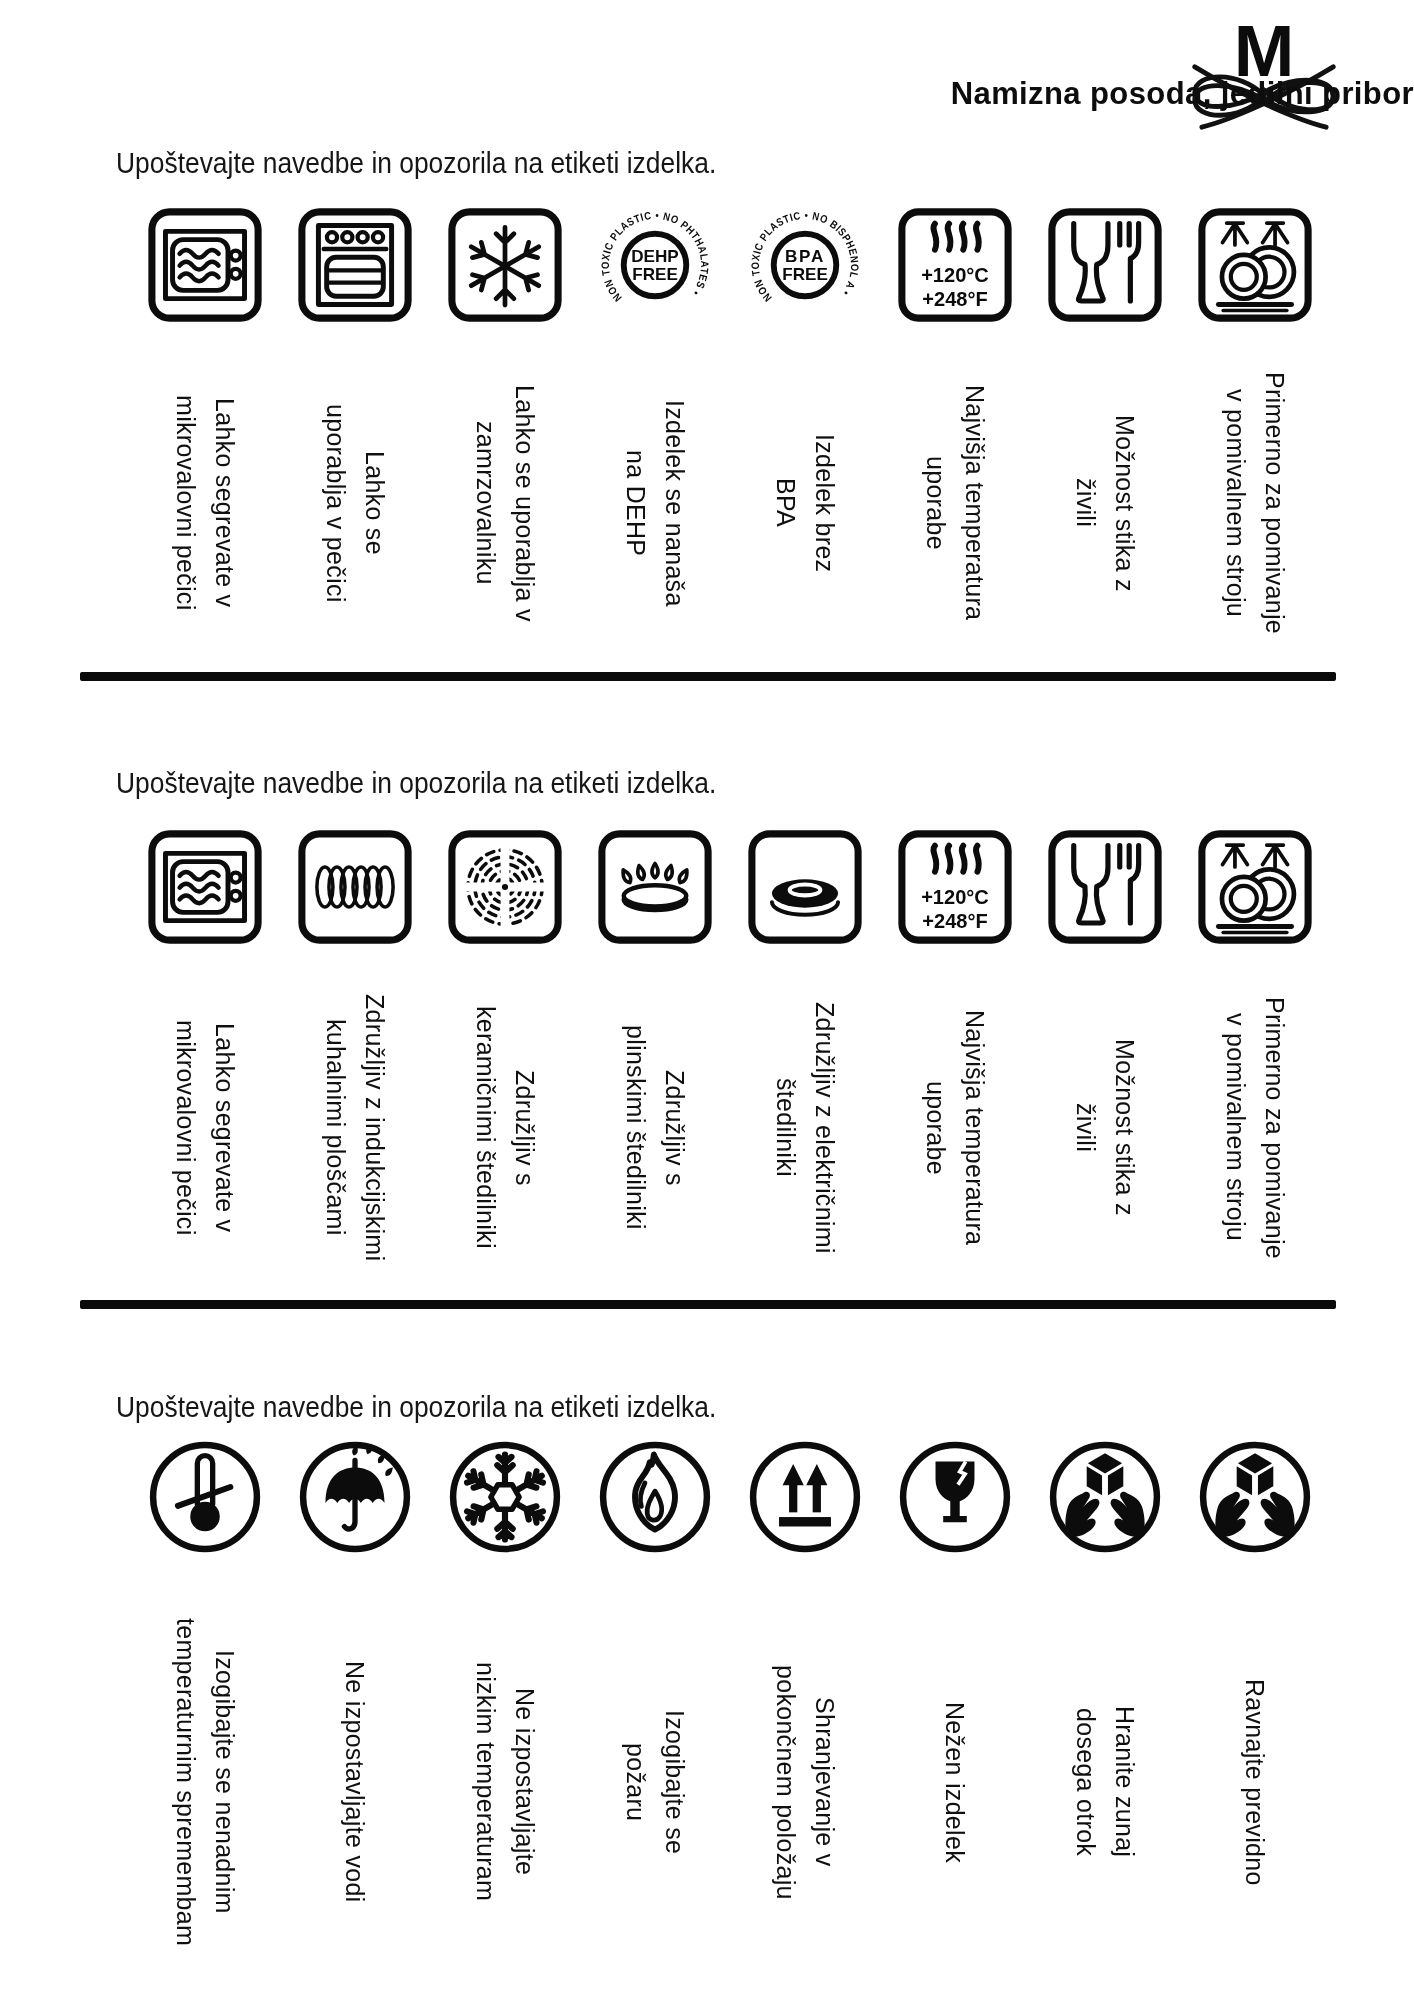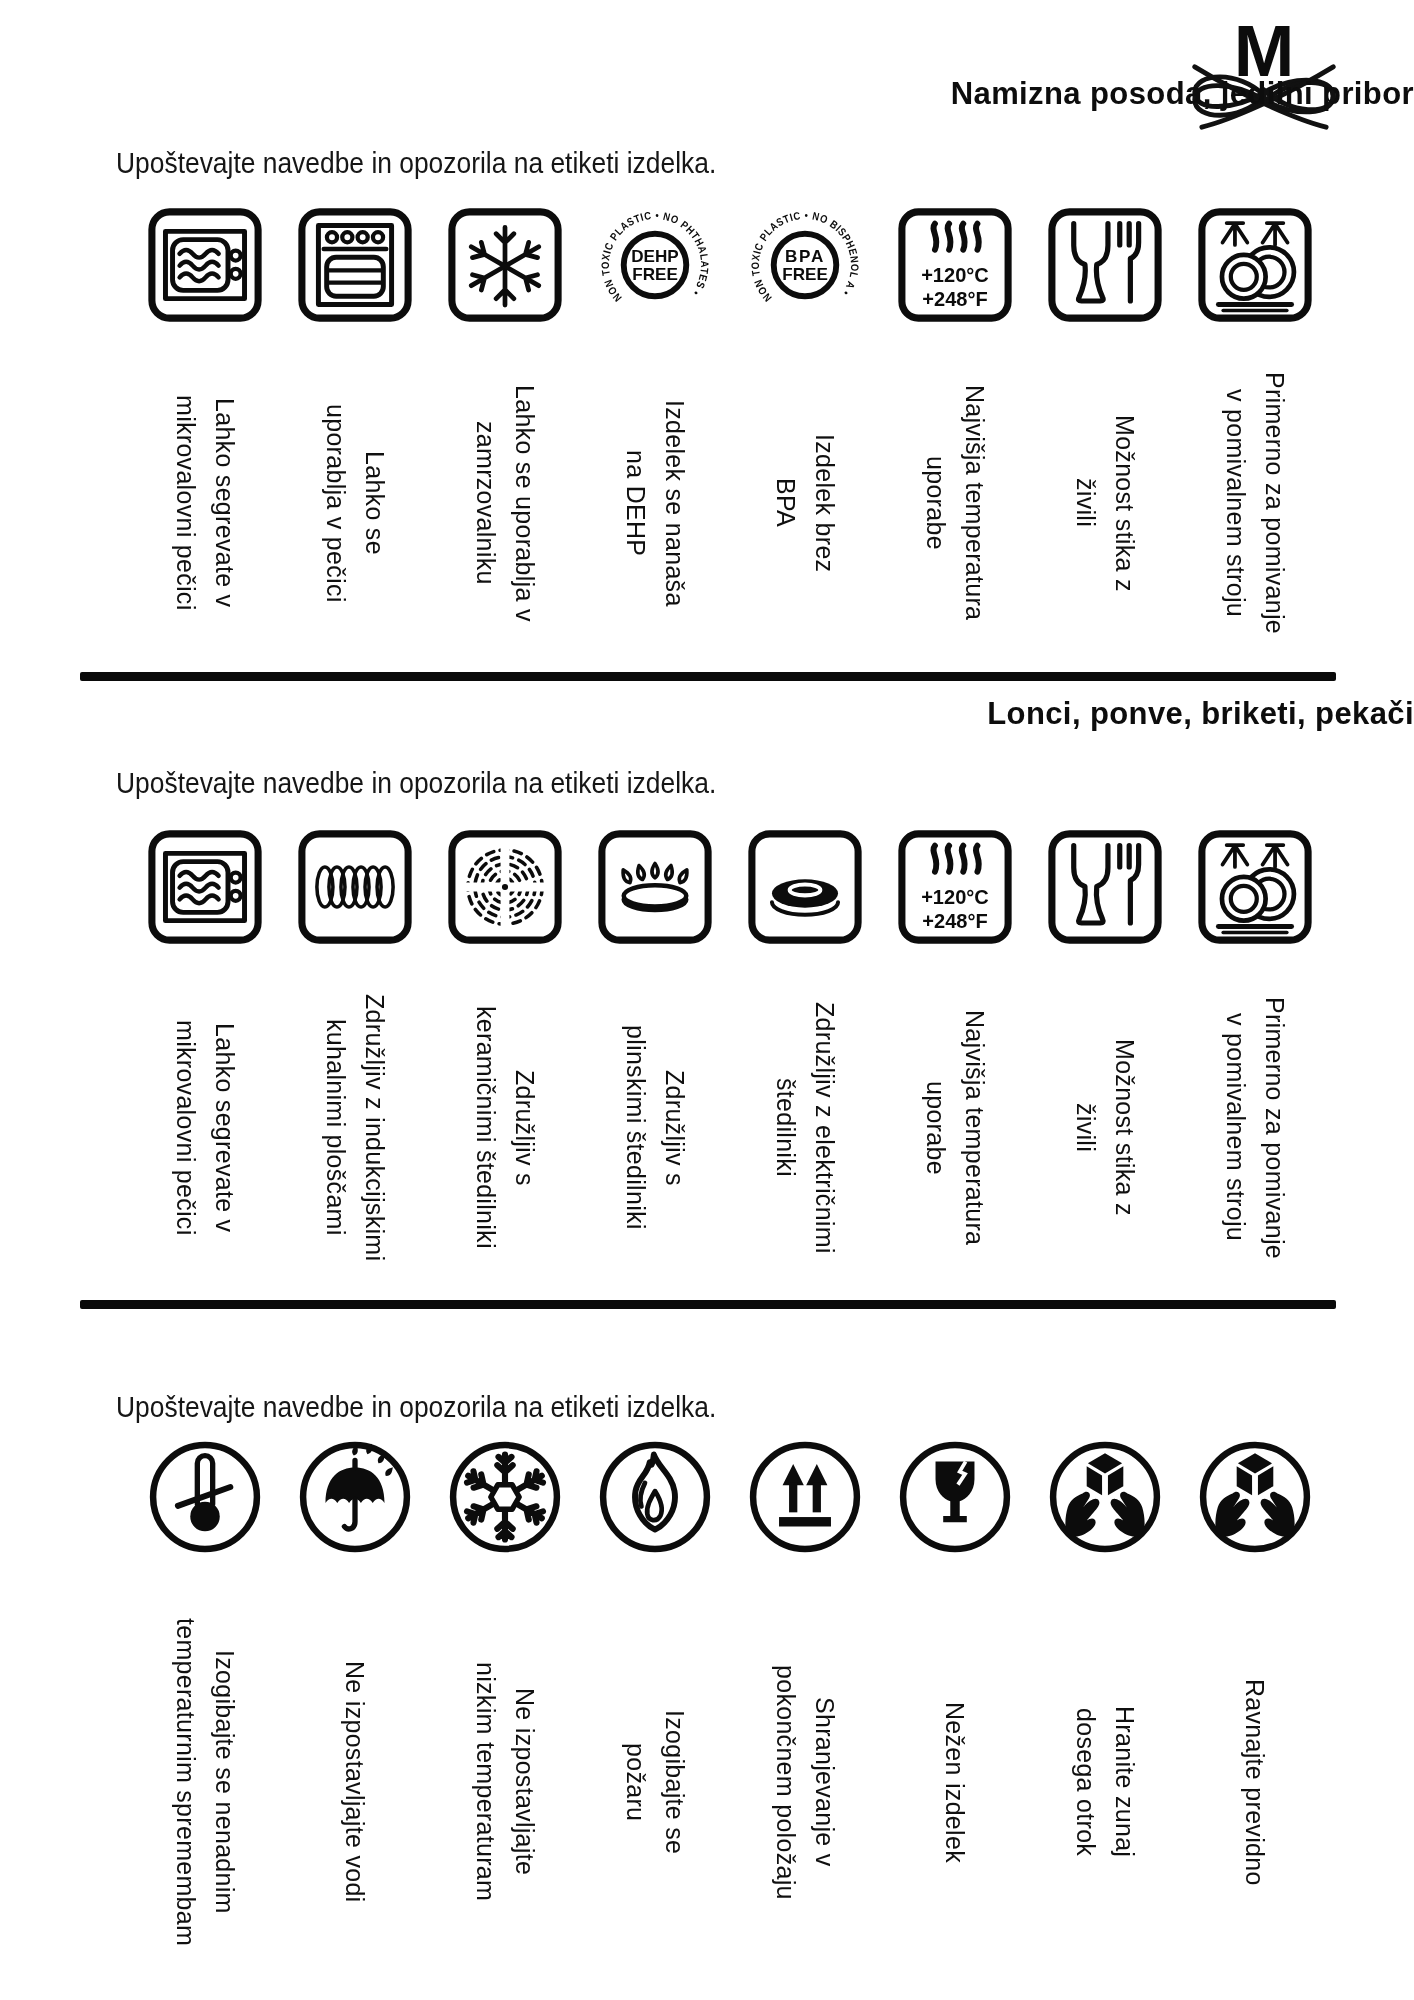--- a/index.html
+++ b/index.html
@@ -331,21 +331,20 @@
 živili</div>
       </div>
     <div class="cell">
         <div class="vlabel">Primerno za pomivanje
 v pomivalnem stroju</div>
       </div>
   </div>
 
   <div class="divider" style="top:672px"></div>
 
-  <div class="title" style="top:696px">Lonci, ponve, briketi, pekači</div>
   <div class="subtitle" style="top:766px">Upoštevajte navedbe in opozorila na etiketi izdelka.</div>
 
   <div class="icon-row" style="top:826px">
     <div class="cell">
         <svg class="sym">
           <use href="#sym-microwave"></use>
         </svg>
       </div>
     <div class="cell">
         <svg class="sym">

